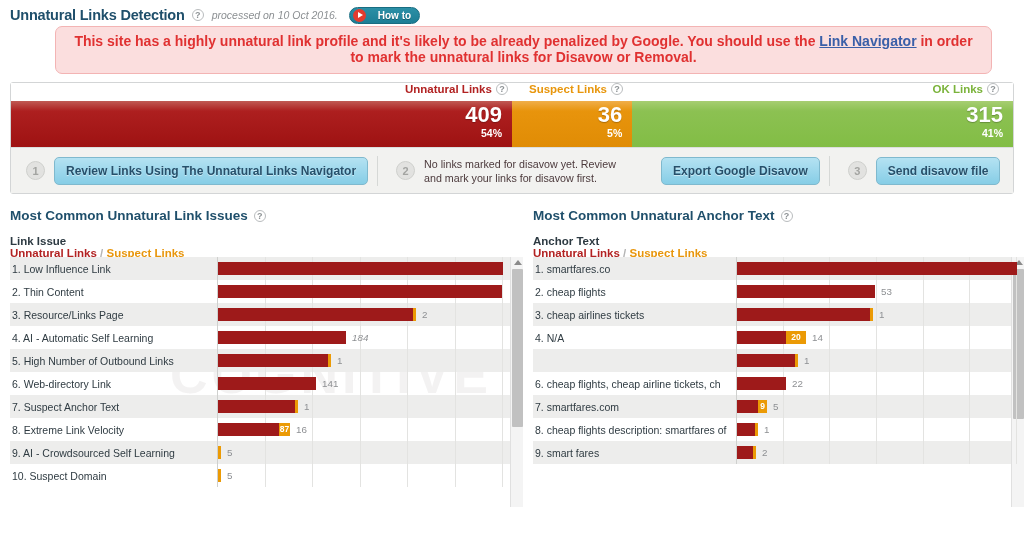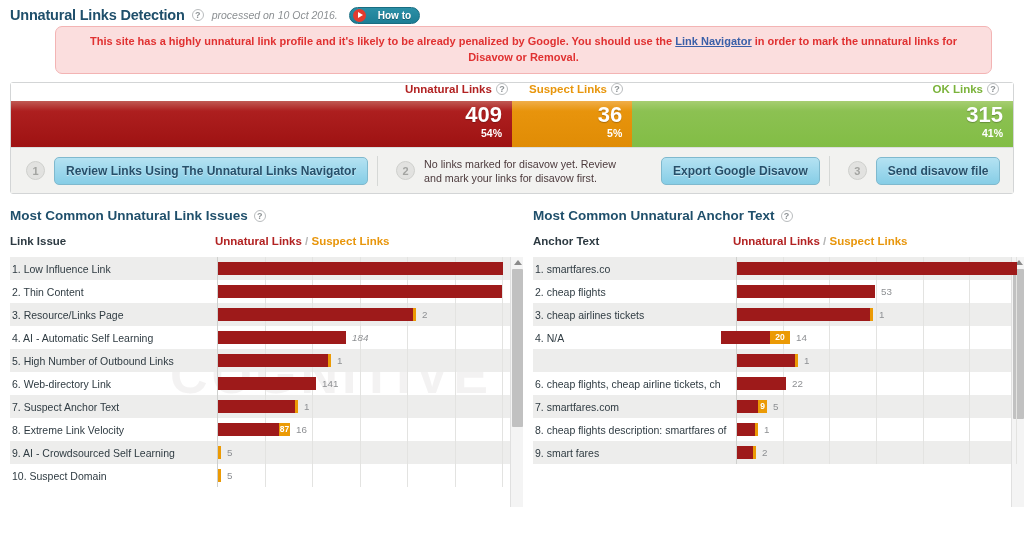--- a/index.html
+++ b/index.html
@@ -43,21 +43,21 @@
   .play-tri {
     width:0; height:0; border-left: 5px solid #fff;
     border-top: 3.5px solid transparent; border-bottom: 3.5px solid transparent;
     margin-left: 2px;
   }
 
   
   .alert-wrap { padding: 2px 32px 0 55px; }
   .alert {
     background: #fbdede; border: 1px solid #f3b4b4; border-radius: 7px;
-    color: #e03131; font-size: 11px; font-weight: bold; line-height: 15.5px;
+    color: #e03131; font-size: 14px; font-weight: bold; line-height: 15.5px;
     text-align: center; padding: 7px 12px 8px 12px;
   }
   .alert a { color:#3a5fa8; text-decoration: underline; }
 
   
   .panel {
     margin: 8px 10px 0 10px; border: 1px solid #d3d5d6;
     border-radius: 3px; background: #f2f2f0;
   }
   .stat-labels {
@@ -152,21 +152,21 @@
   
   .charts { display:flex; margin-top: 14px; }
   .chart-col { position: relative; }
   .chart-col.left { width: 523px; padding-left: 10px; }
   .chart-col.right { width: 501px; padding-left: 10px; }
   .chart-title {
     font-size: 13.5px; font-weight: bold; color: #1f4f6b;
     display:flex; align-items:center; gap: 6px; margin-bottom: 12px;
   }
   .chart-head {
-    display:flex; font-size: 11.5px; font-weight: bold; height: 22px;
+    display:flex; font-size: 11.5px; font-weight: bold; height: 22px; flex-direction: column;
   }
   .chart-head .h-left { color: #2d3a42; }
   .series-legend { white-space: nowrap; }
   .series-legend .s1 { color:#b22222; }
   .series-legend .s2 { color:#e8960c; }
   .series-legend .slash { color:#b5b5b5; font-weight:bold; }
 
   .chart-body { position: relative; overflow: hidden; }
   .rows { position: relative; }
   .watermark {
@@ -567,21 +567,21 @@
               <div class="gridlines">
                 <i style="left: 249.667px;"></i>
                 <i style="left: 296.333px;"></i>
                 <i style="left: 343px;"></i>
                 <i style="left: 389.667px;"></i>
                 <i style="left: 436.333px;"></i>
                 <i style="left: 483px;"></i>
               </div>
               <div class="axis-line" style="left: 203px;"></div>
               <span class="lbl" style="width: 203px;">4. N/A</span>
-              <div class="bars" style="left: 188px;">
+              <div class="bars" style="left: 204px;">
                 <div class="bar-wrap">
                   <div class="bar-red" style="width: 49px;"></div>
                   <div class="bar-orange" style="width: 20px;">
                     <span>20</span>
                   </div>
                 </div>
                 <span class="bar-val">14</span>
               </div>
             </div>
             <div class="row alt">

